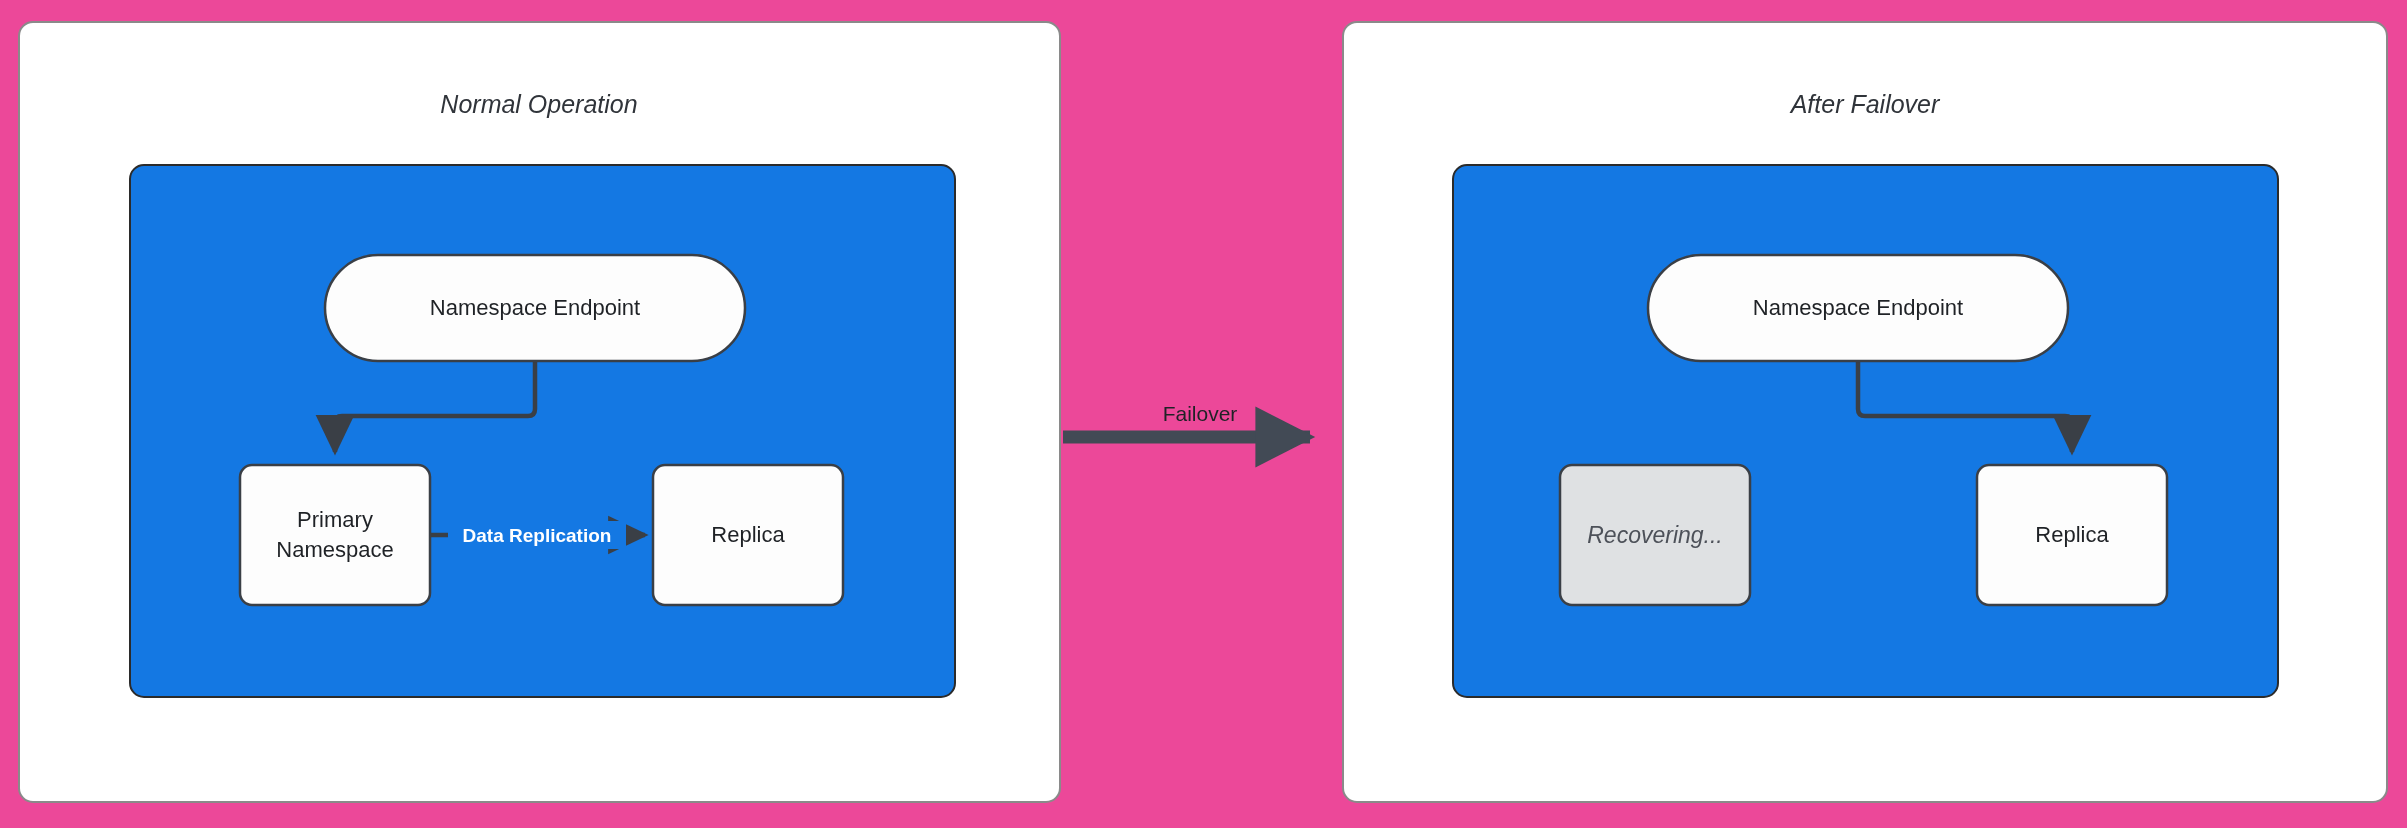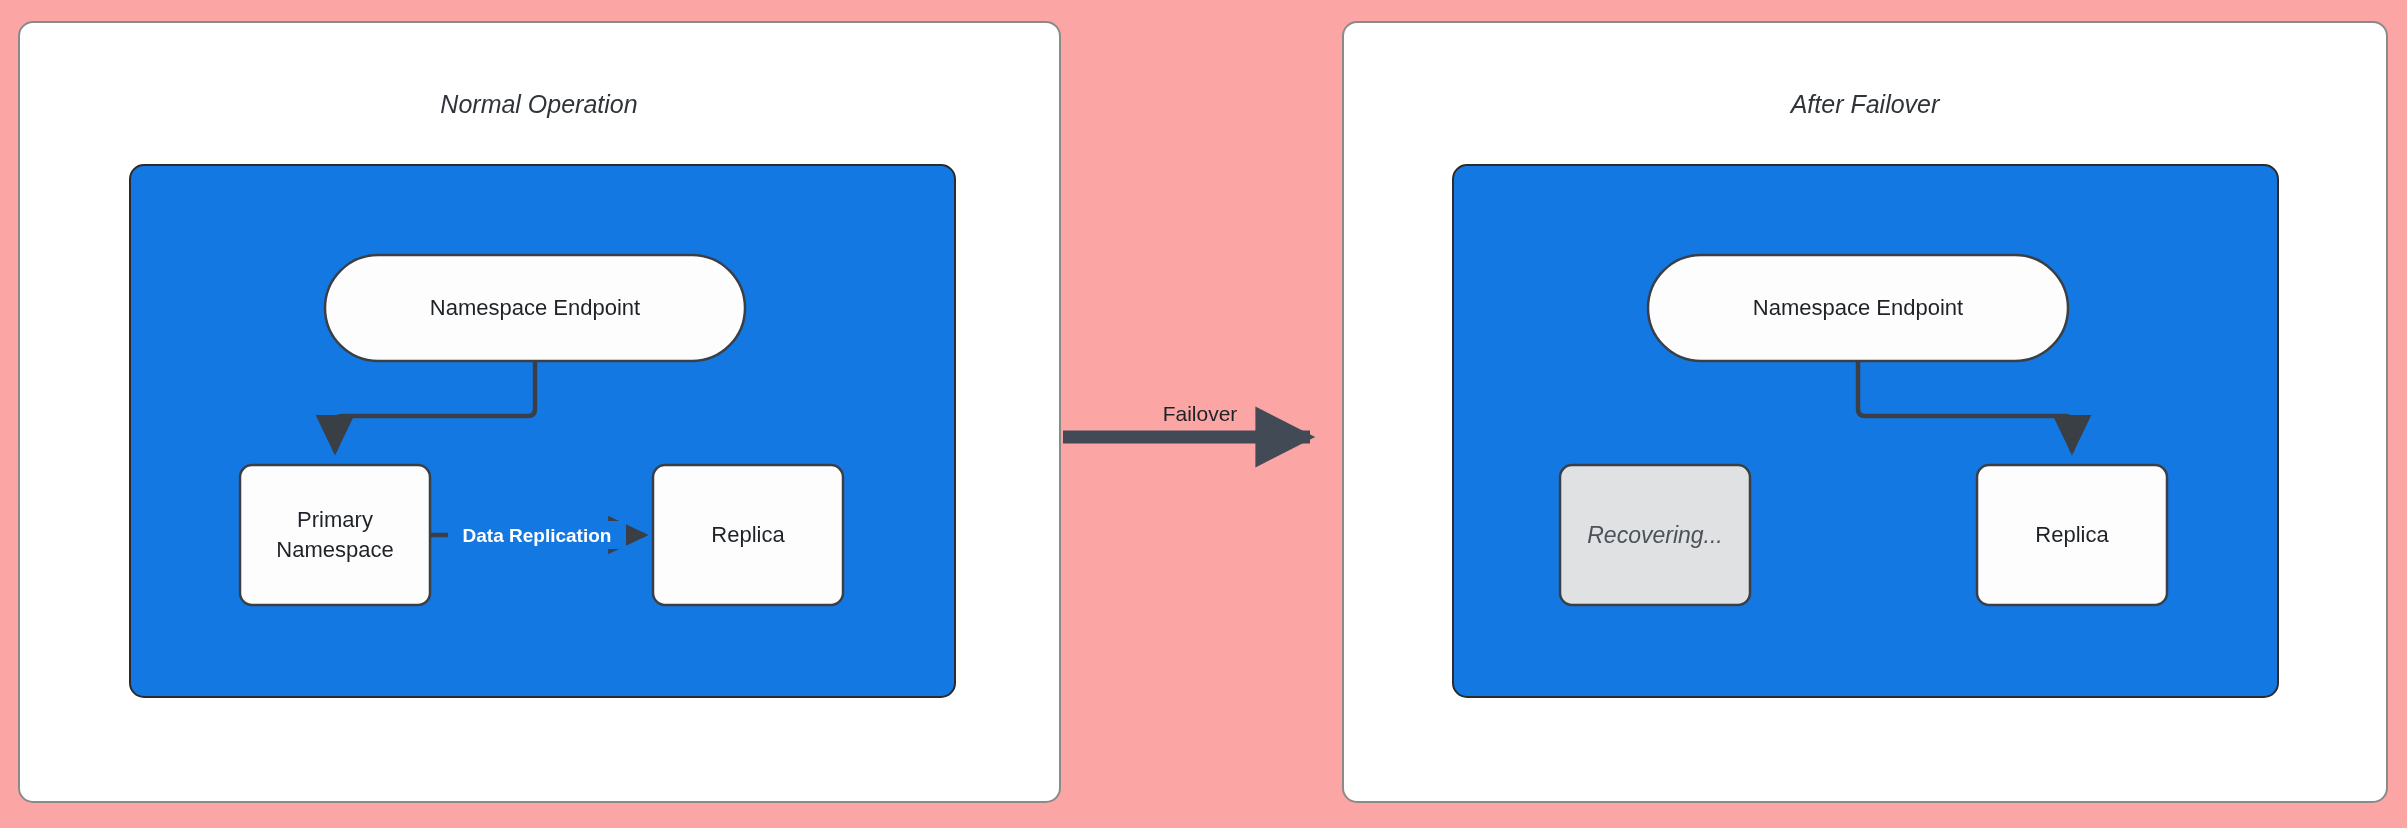--- a/index.html
+++ b/index.html
@@ -10,21 +10,21 @@
   body {
     width: 2407px;
     height: 828px;
     font-family: "Liberation Sans", sans-serif;
     overflow: hidden;
   }
   #stage {
     position: relative;
     width: 2407px;
     height: 828px;
-    background: #fca5a5;
+    background: #ec4899;
   }
   svg#diagram {
     position: absolute;
     inset: 0;
     width: 2407px;
     height: 828px;
     display: block;
   }
   .panel-rect {
     fill: #ffffff;

